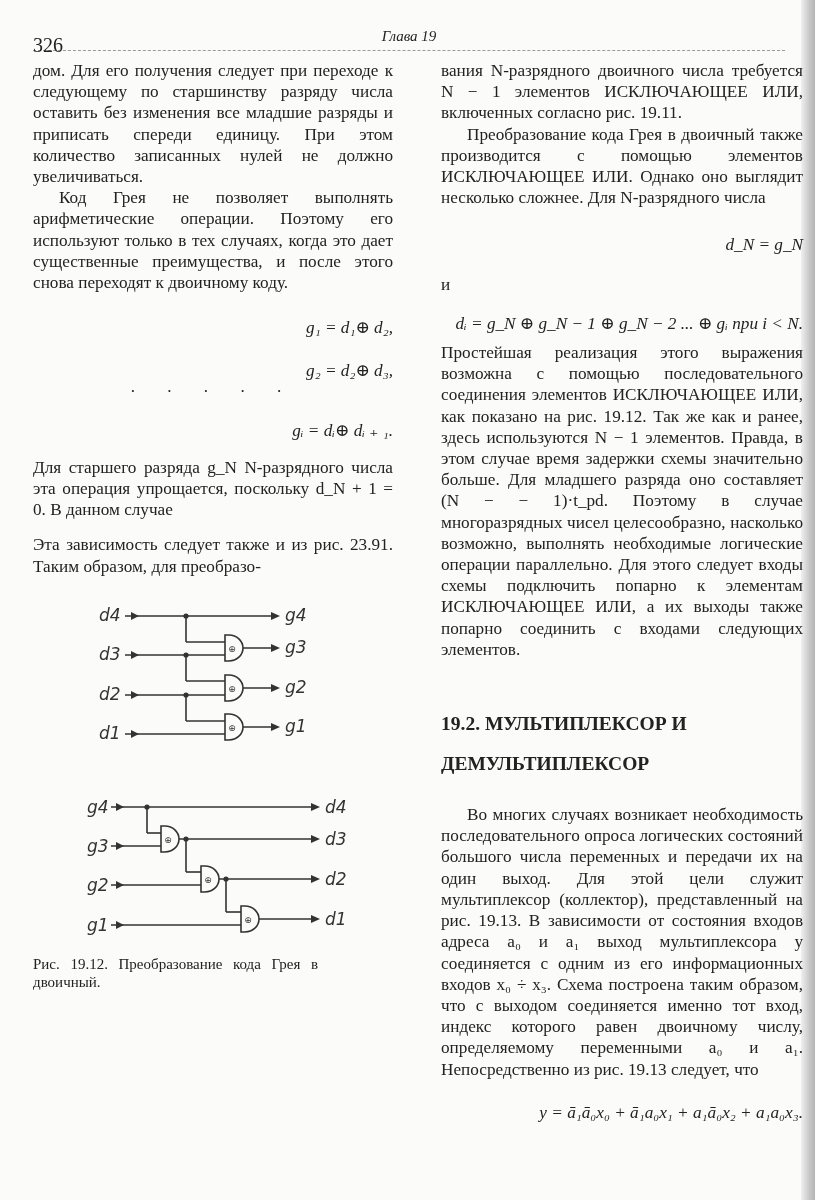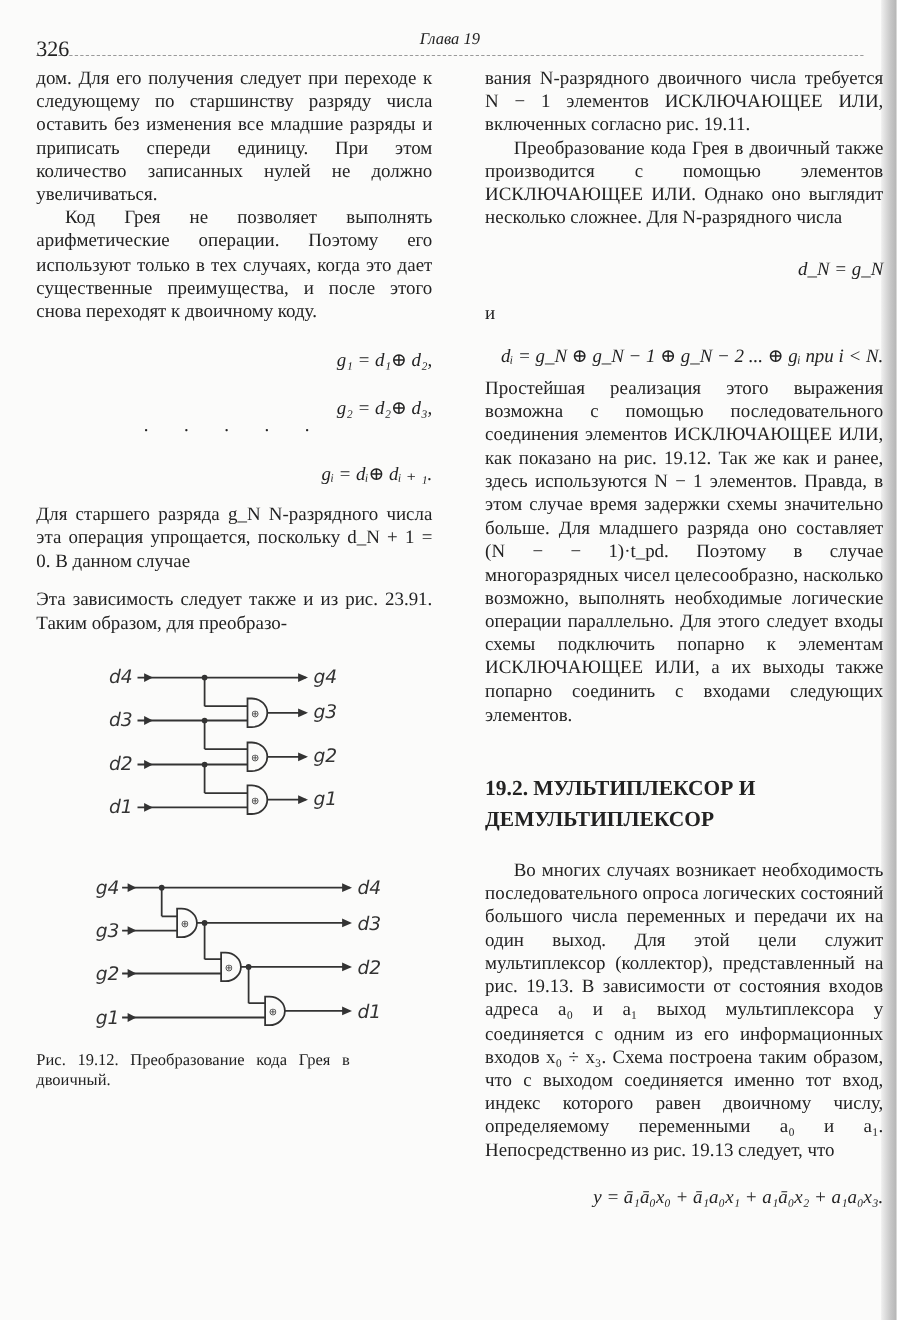--- a/index.html
+++ b/index.html
@@ -22,21 +22,21 @@
   .header .chap { position: absolute; left: 0; right: 0; top: 0; text-align: center; font-style: italic; font-size: 15px; }
   .col { position: absolute; top: 60px; font-size: 17.2px; line-height: 21.2px; text-align: justify; }
   .col-left { left: 33px; width: 360px; }
   .col-right { left: 413px; width: 362px; margin-left: 28px; }
   p { margin: 0; }
   .indent { text-indent: 26px; }
   .formula { text-align: right; font-style: italic; margin: 8px 0; }
   .fgap { height: 16px; }
   .dots { text-align: center; letter-spacing: 14px; line-height: 10px; margin-top: -8px; margin-bottom: 4px; }
   .heading {
-    font-weight: bold; font-size: 19.5px; line-height: 28px; text-align: left;
+    font-weight: bold; font-size: 19.5px; line-height: 40px; text-align: left;
     margin: 44px 0 20px 0;
   }
   .caption { font-size: 15px; line-height: 18px; text-align: justify; }
   .fig { display: block; }
 </style>
 </head>
 <body>
 
 <div class="page-edge"></div>
 

